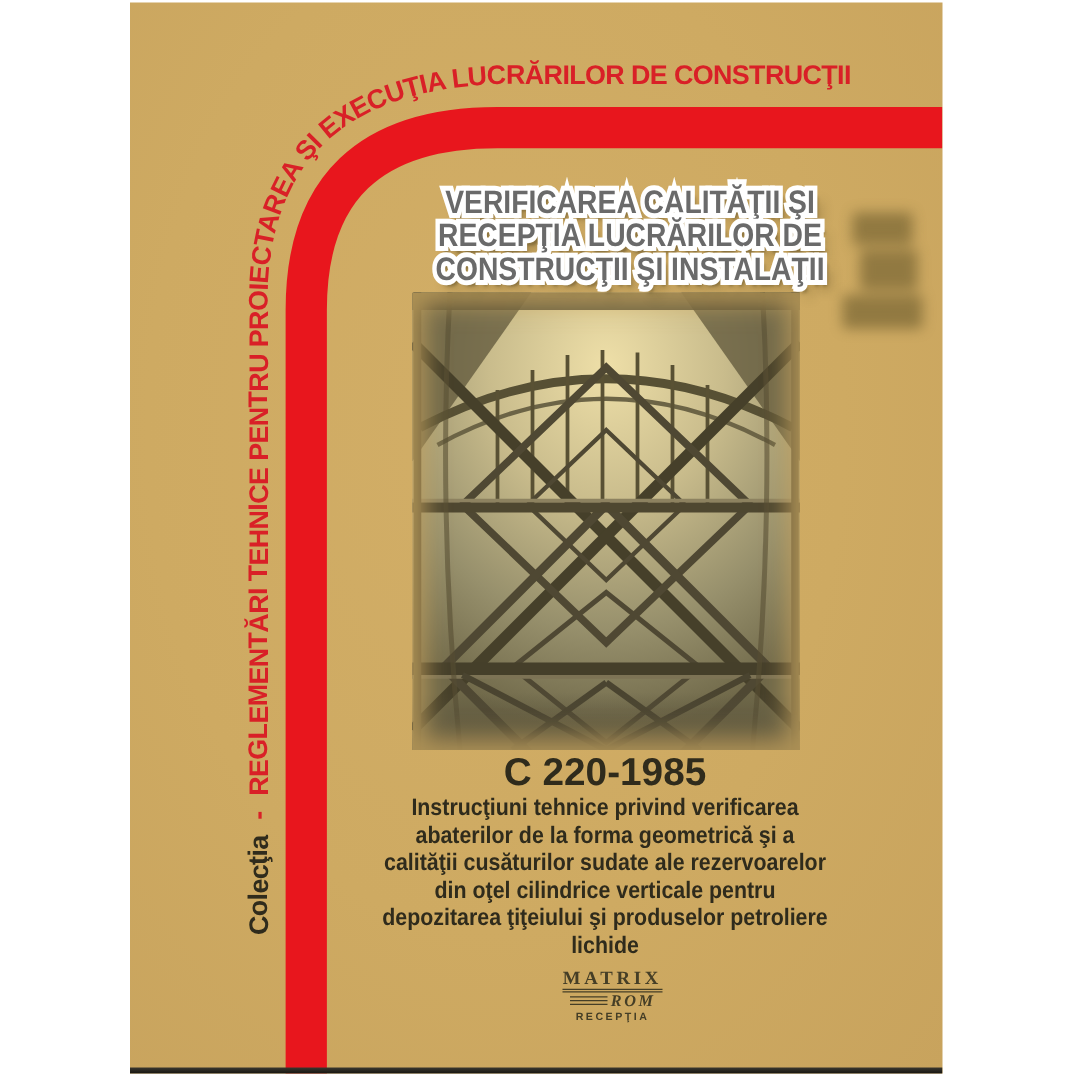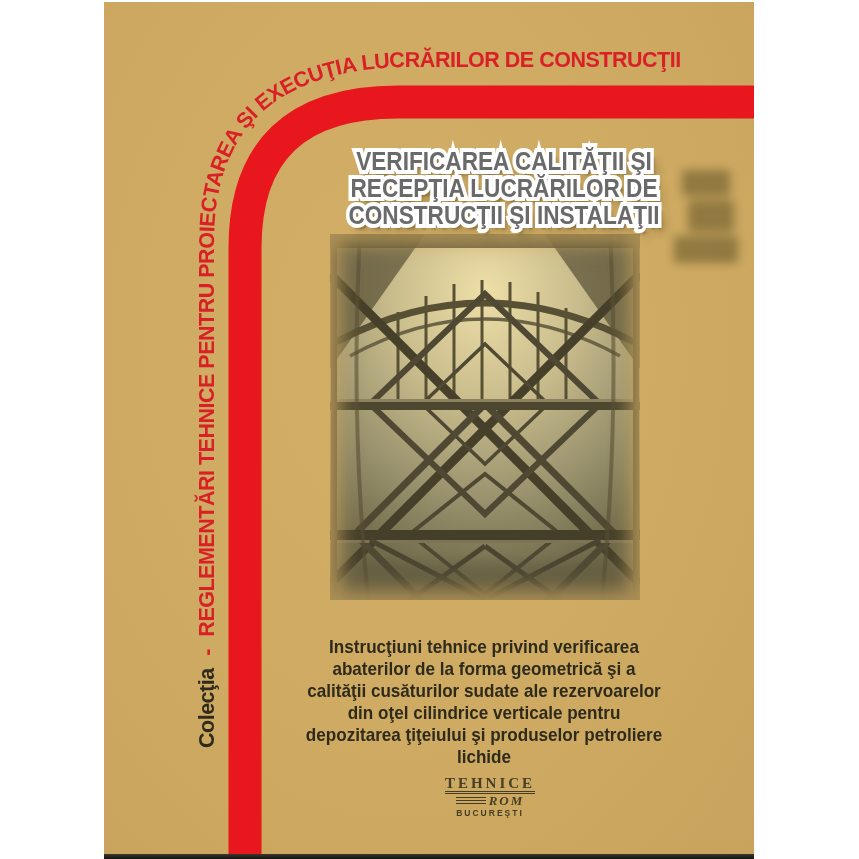--- a/index.html
+++ b/index.html
@@ -163,38 +163,39 @@
       <div class="t-line">
         <span class="t-outline" aria-hidden="true">RECEPŢIA LUCRĂRILOR DE</span>
         <span class="t-fill">RECEPŢIA LUCRĂRILOR DE</span>
       </div>
       <div class="t-line">
         <span class="t-outline" aria-hidden="true">CONSTRUCŢII ŞI INSTALAŢII</span>
         <span class="t-fill">CONSTRUCŢII ŞI INSTALAŢII</span>
       </div>
     </div>
 
+    <div class="code">C 220-1985</div>
 
     <div class="subtitle">
       <div>Instrucţiuni tehnice privind verificarea</div>
       <div>abaterilor de la forma geometrică şi a</div>
       <div>calităţii cusăturilor sudate ale rezervoarelor</div>
       <div>din oţel cilindrice verticale pentru</div>
       <div>depozitarea ţiţeiului şi produselor petroliere</div>
       <div>lichide</div>
     </div>
 
     <div class="logo">
-      <span class="logo-matrix">TEHNICE</span>
+      <span class="logo-matrix">MATRIX</span>
       <div class="logo-rom-row">
         <span class="rom-lines">
             <i></i>
             <i></i>
             <i></i>
           </span>
         <span class="logo-rom">ROM</span>
       </div>
-      <div class="logo-city">BUCUREŞTI</div>
+      <div class="logo-city">RECEPŢIA</div>
     </div>
 
     <div class="bottom-edge"></div>
   </div>
 </div>
 
 </body></html>

